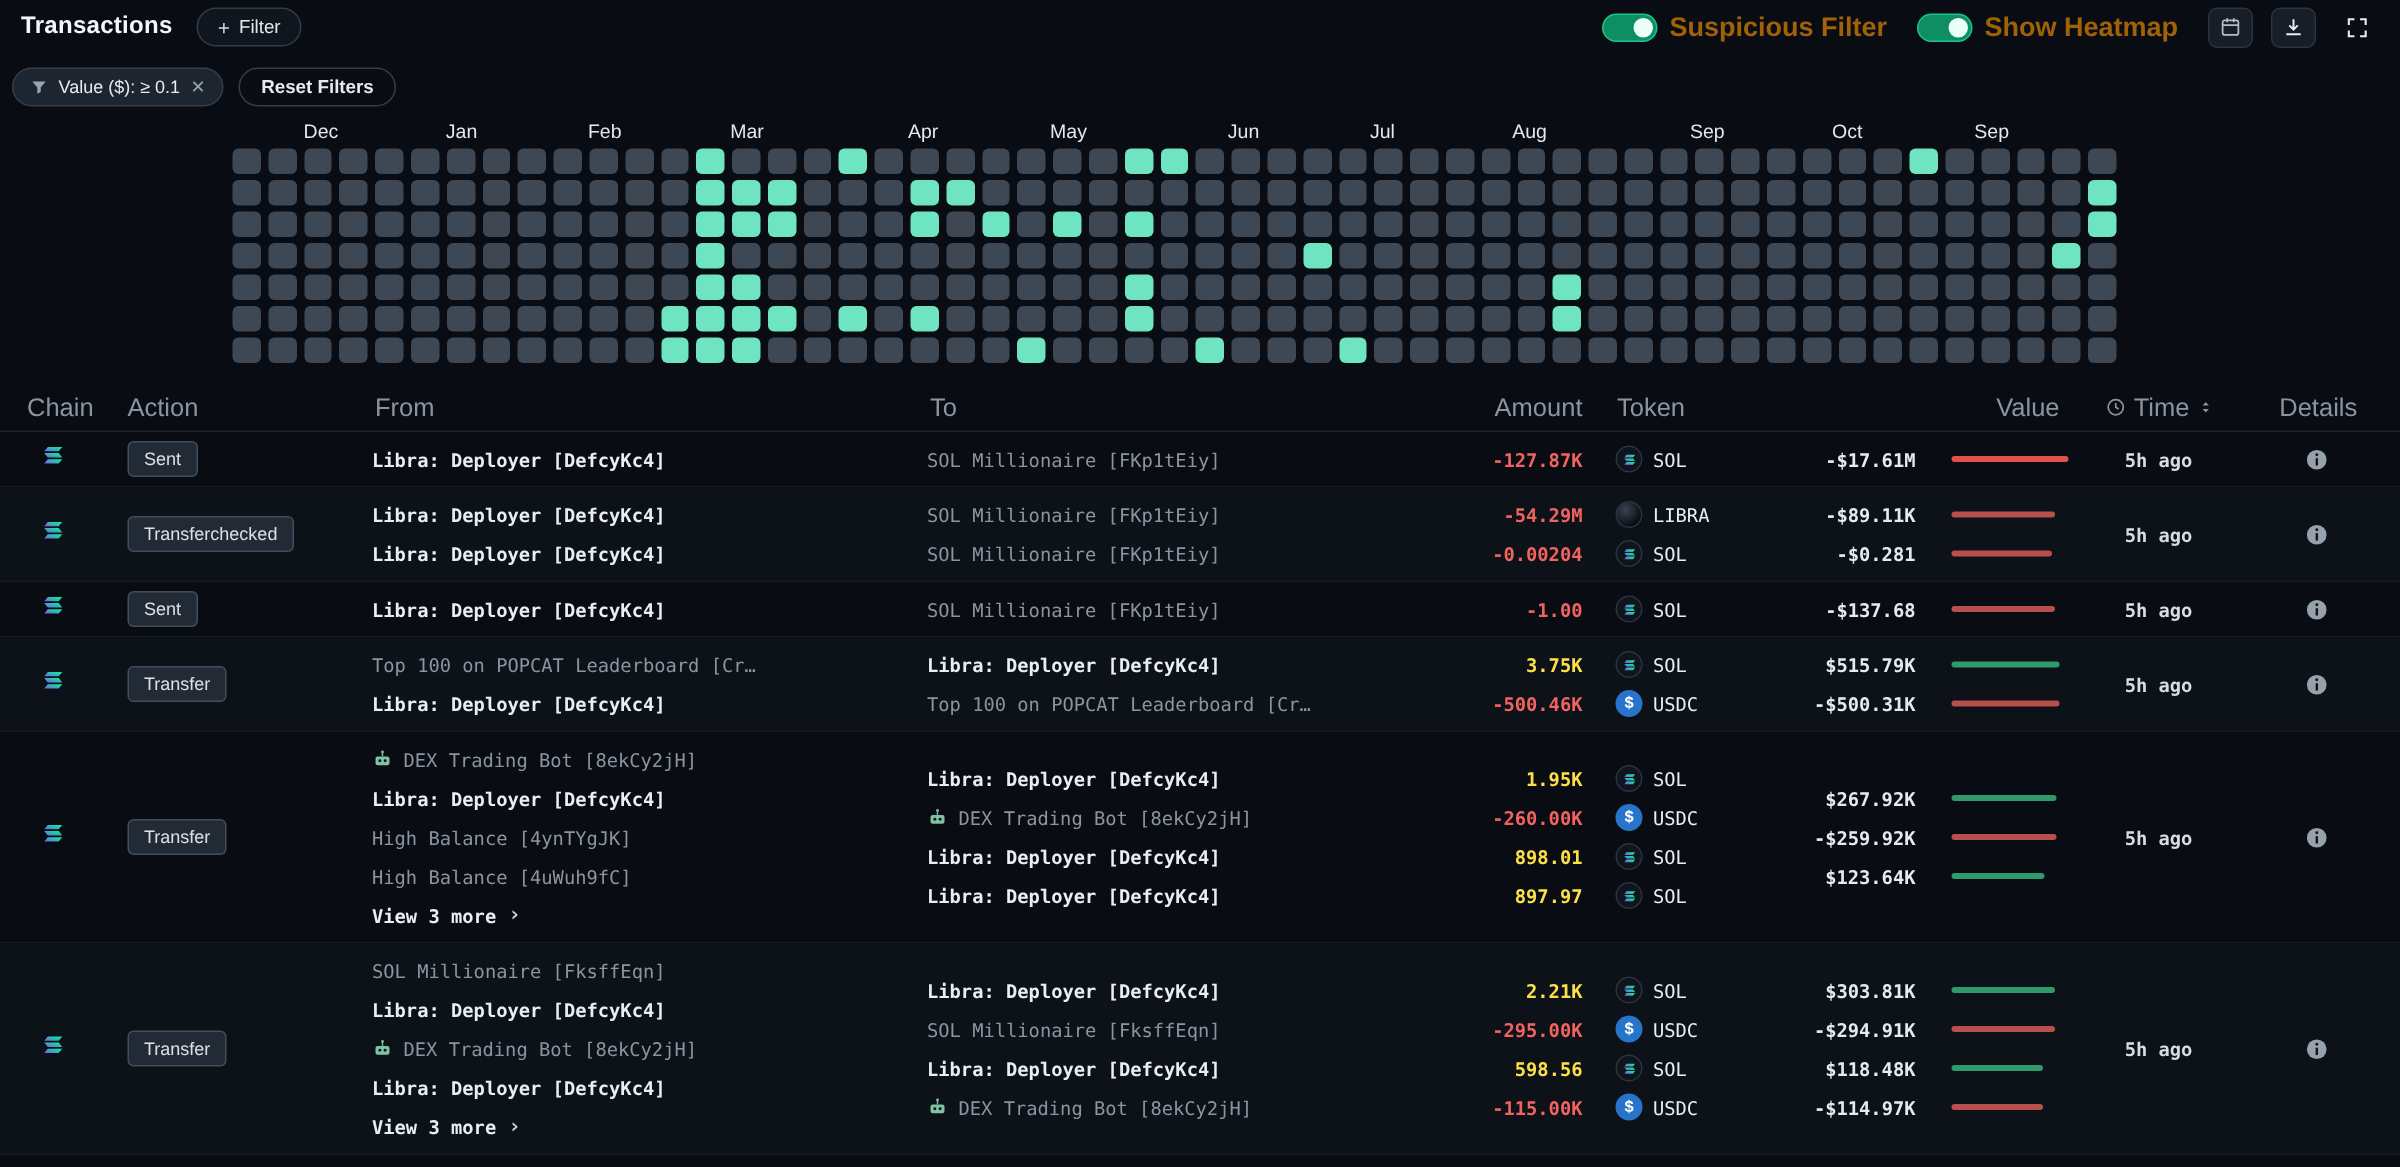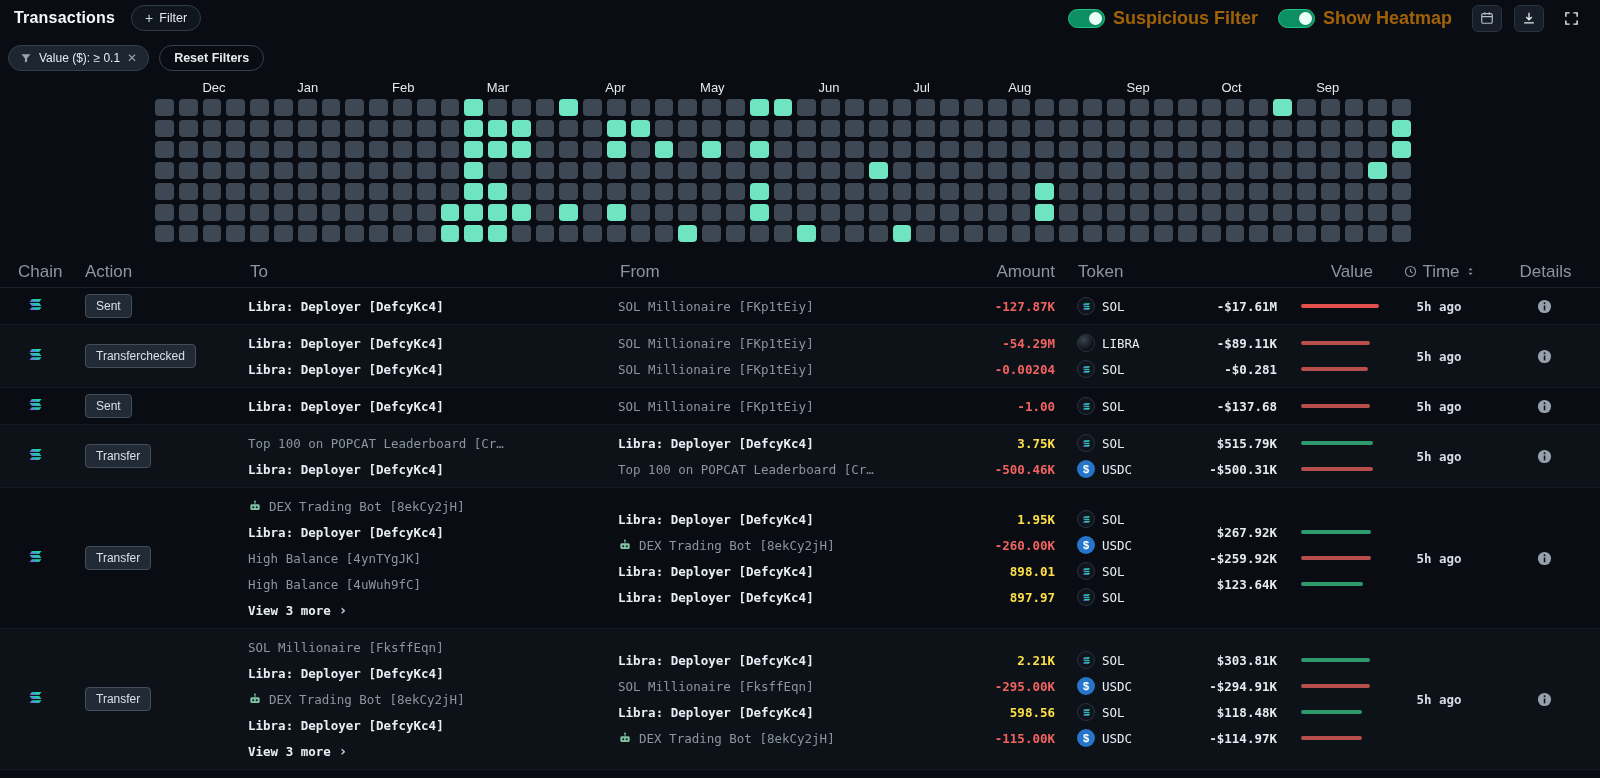--- a/index.html
+++ b/index.html
@@ -530,22 +530,22 @@
       <div class="hm-cell"></div>
       <div class="hm-cell"></div>
       <div class="hm-cell"></div>
     </div>
 </div>
 
 <div class="table">
   <div class="thead">
     <div class="th th-chain">Chain</div>
     <div class="th th-action">Action</div>
+    <div class="th">From</div>
     <div class="th">To</div>
-    <div class="th">From</div>
     <div class="th th-amount">Amount</div>
     <div class="th th-token">Token</div>
     <div class="th th-value">Value</div>
     <div class="th th-time">
       <svg viewBox="0 0 16 16" width="13" height="13" stroke="#8b95a1" fill="none" stroke-width="1.4">
           <circle cx="8" cy="8" r="6.2"></circle>
           <path d="M8 4.6V8l2.4 1.5"></path>
         </svg>
       <span>Time</span>
       <svg viewBox="0 0 16 16" width="11" height="11" fill="#8b95a1">

